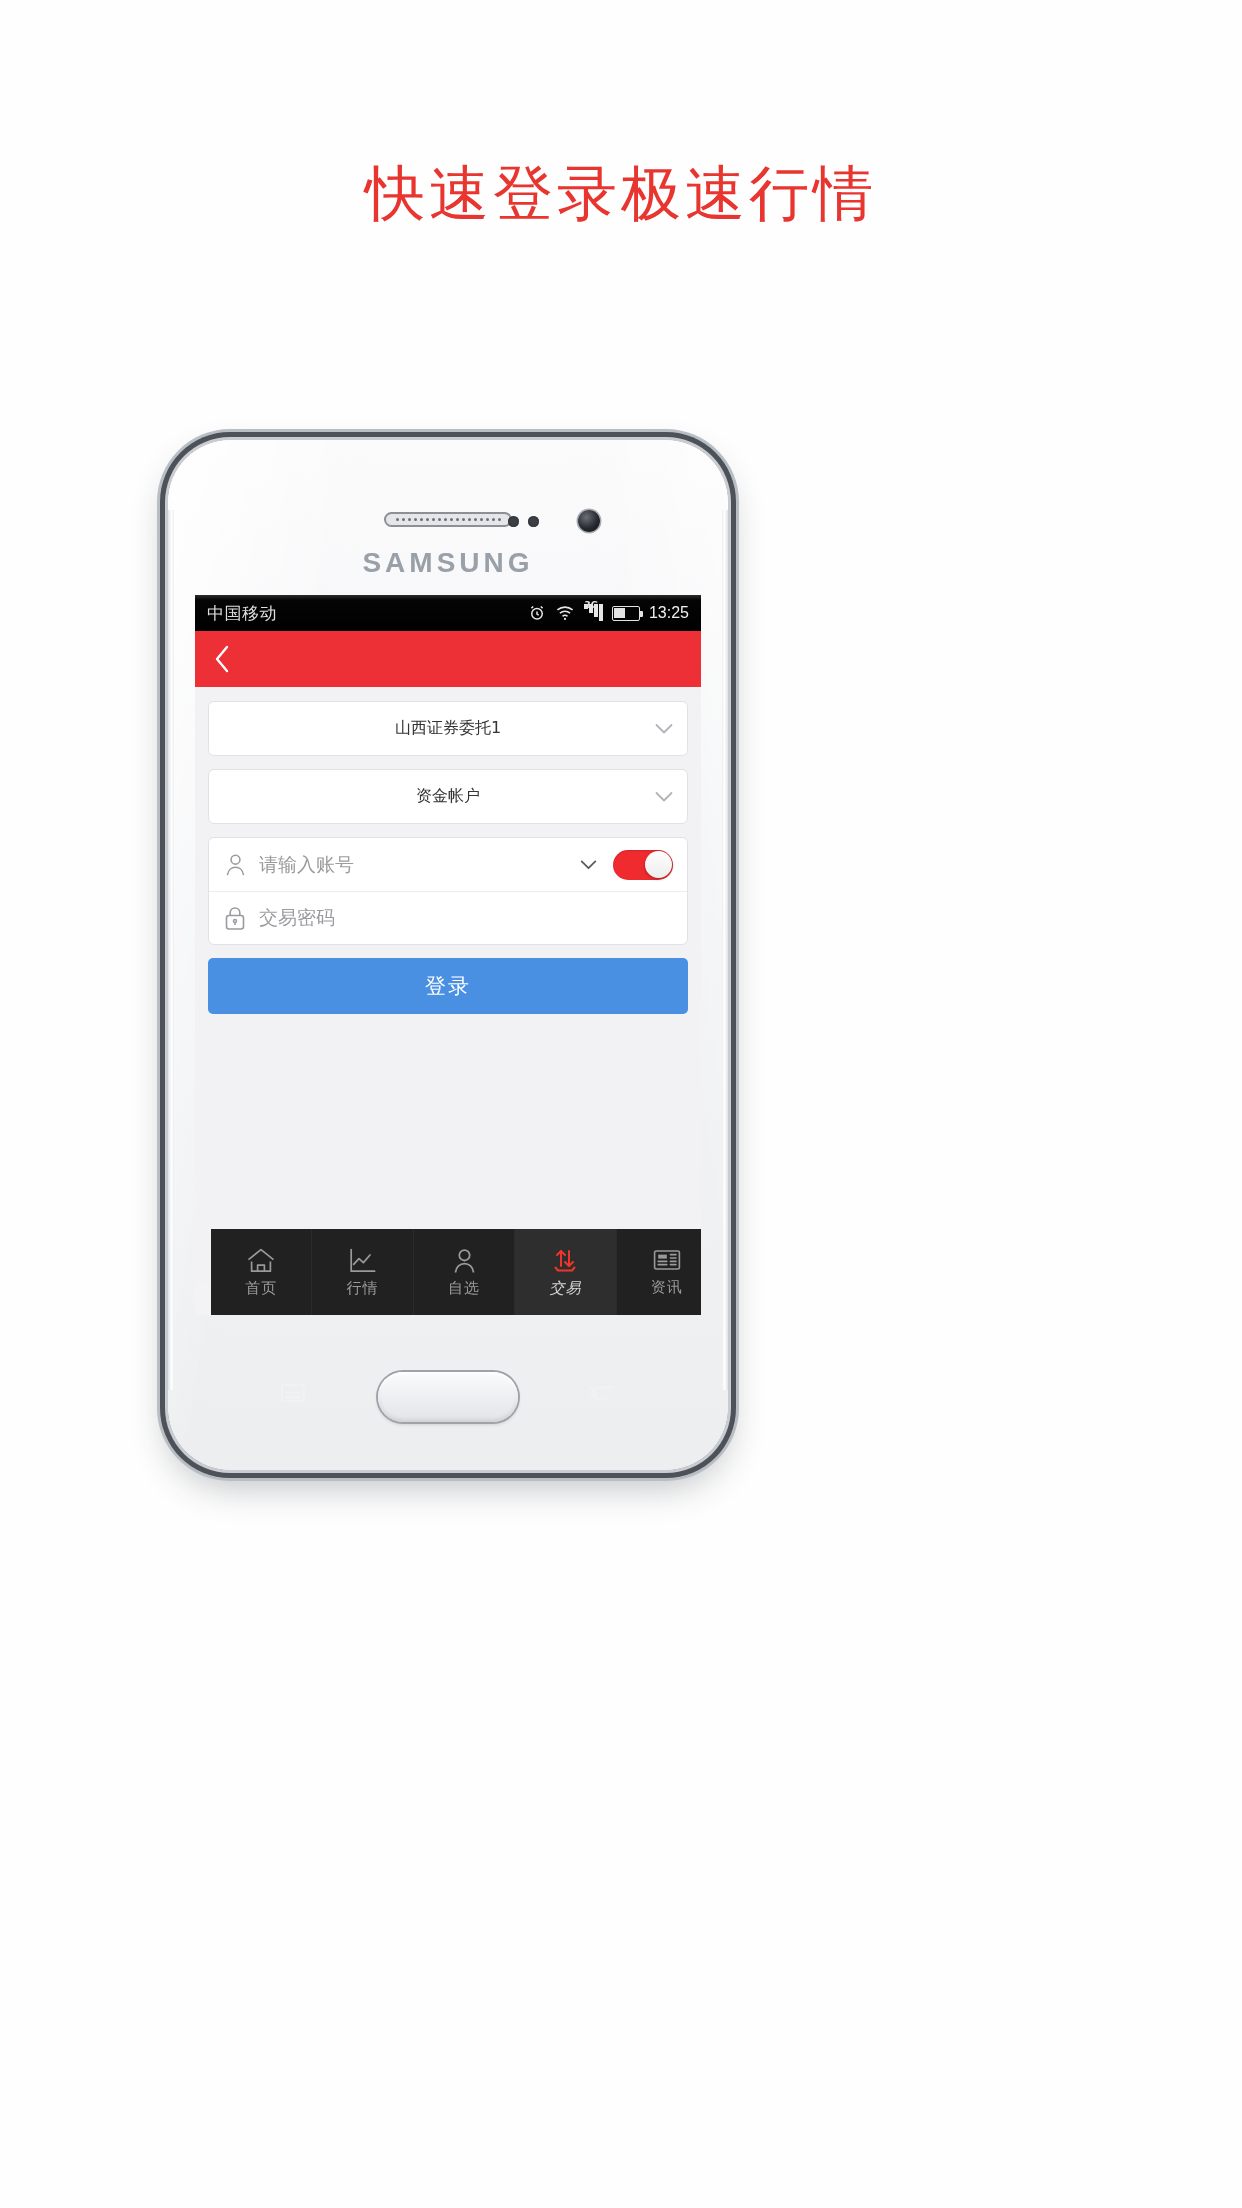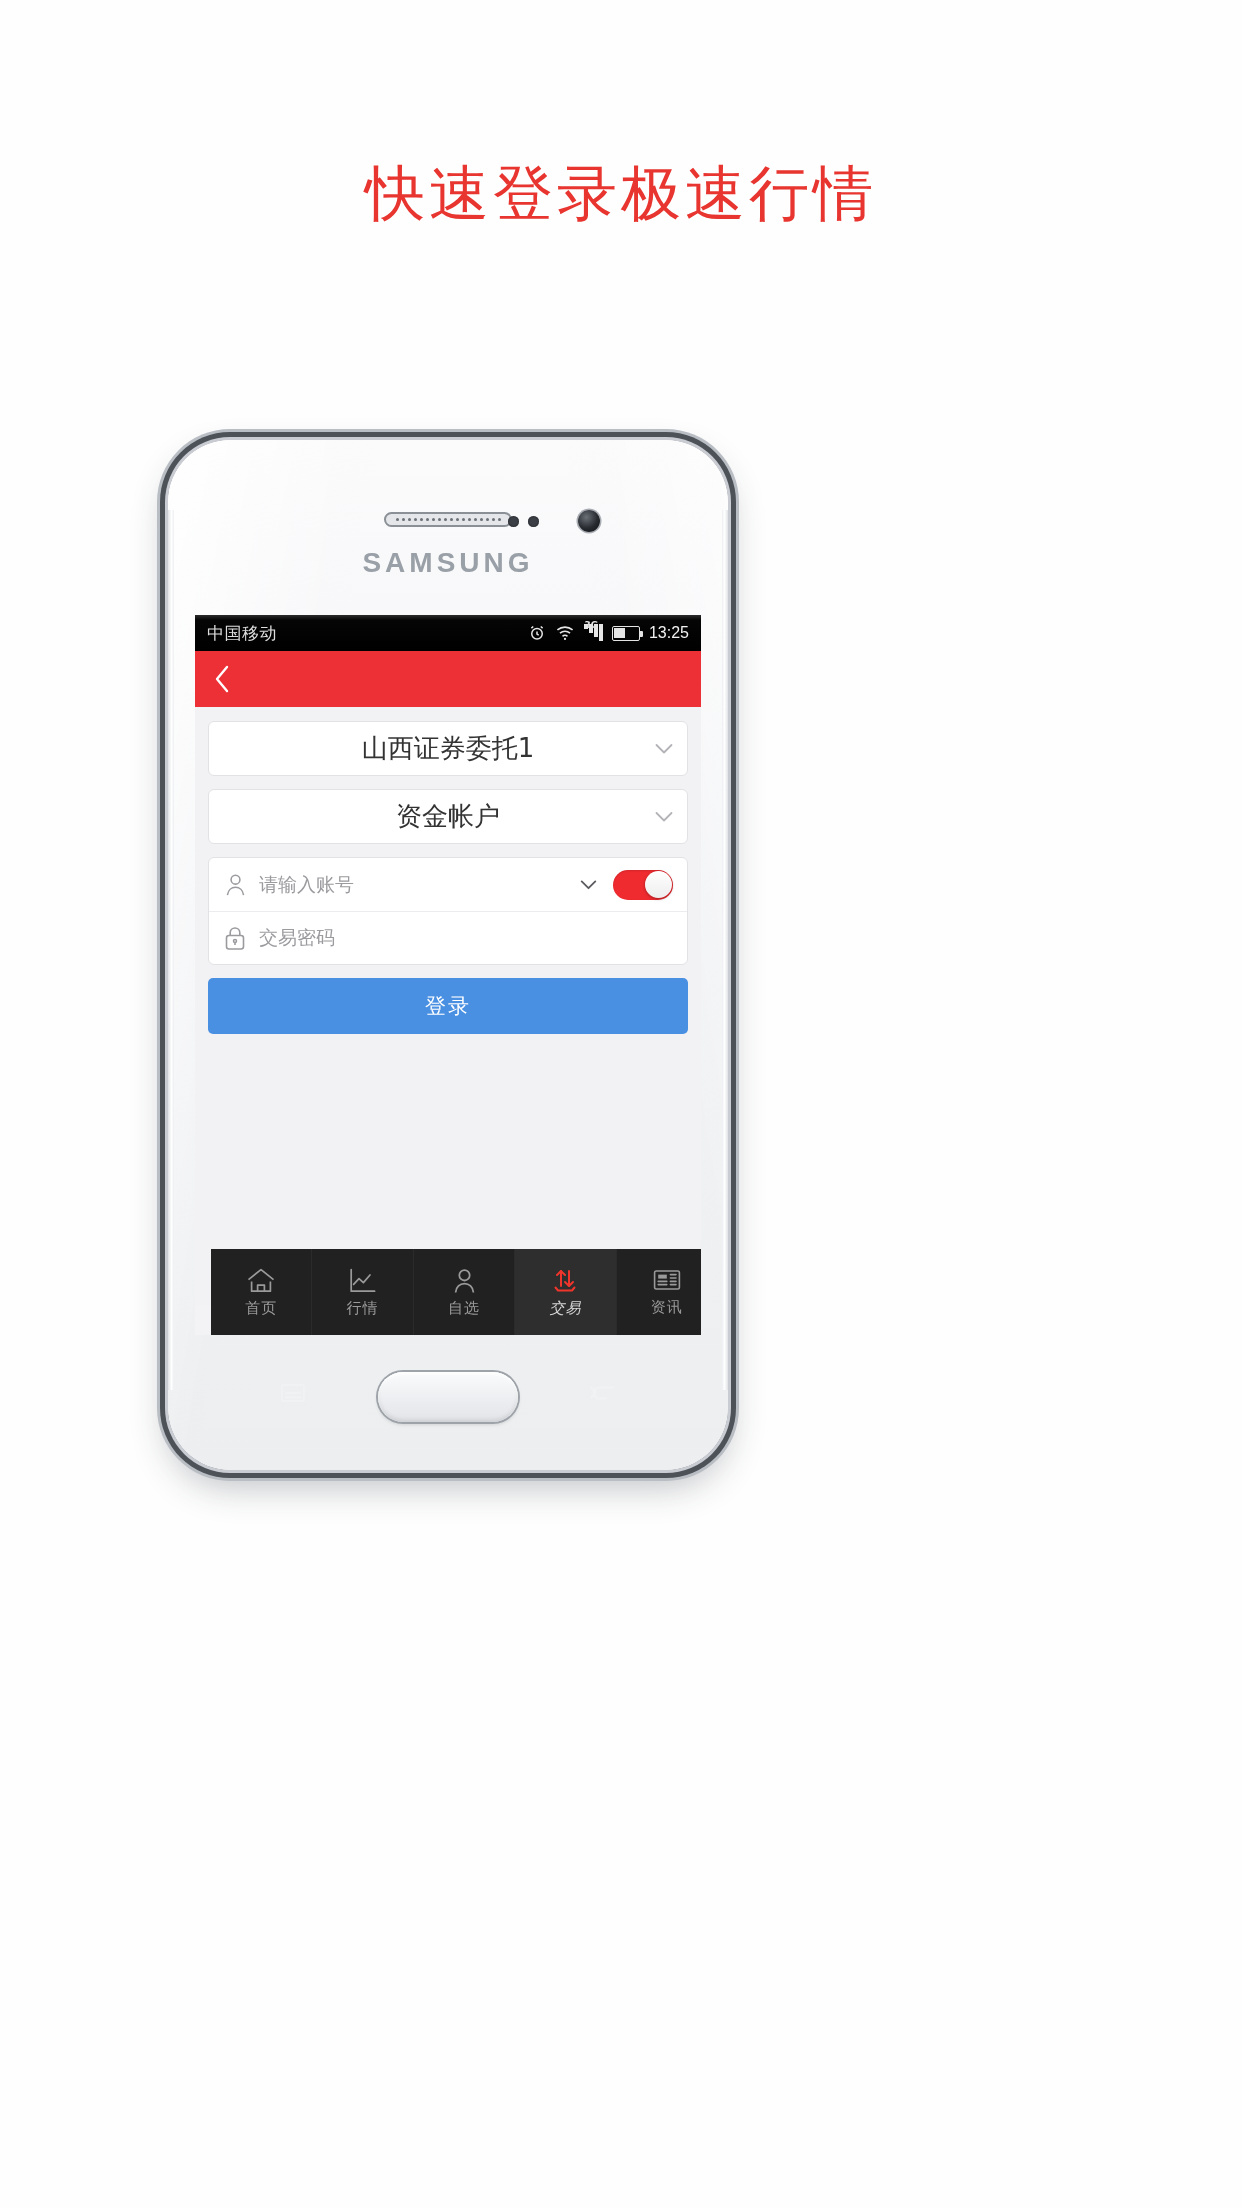--- a/index.html
+++ b/index.html
@@ -98,21 +98,20 @@
     font-family: "Liberation Sans", sans-serif;
   }
 
   
   .screen {
     position: absolute;
     left: 27px; top: 155px;
     width: 506px; height: 720px;
     background: #f3f3f5;
     overflow: hidden;
-    margin-top: 20px;
   }
 
   
   .statusbar {
     height: 36px;
     background: linear-gradient(180deg,#2c2c2c 0%,#050505 14%, #000 100%);
     display: flex; align-items: center;
     padding: 0 12px;
     color: #e9e9e9;
   }
@@ -168,21 +167,21 @@
   .row {
     height: 53px;
     display: flex; align-items: center;
     padding: 0 14px;
     position: relative;
   }
   .row + .row { border-top: 1px solid #ececef; }
 
   .select-row { justify-content: center; }
   .select-value {
-    font-size: 26px; color: #333;
+    font-size: 16px; color: #333;
   }
   .chev {
     position: absolute; right: 14px; top: 50%;
     transform: translateY(-50%);
   }
 
   .lead-ico { width: 36px; display: flex; align-items: center; }
   .field-text { font-size: 19px; color: #9b9b9f; }
   .field-chev { margin-left: auto; display: flex; align-items: center; }
 

